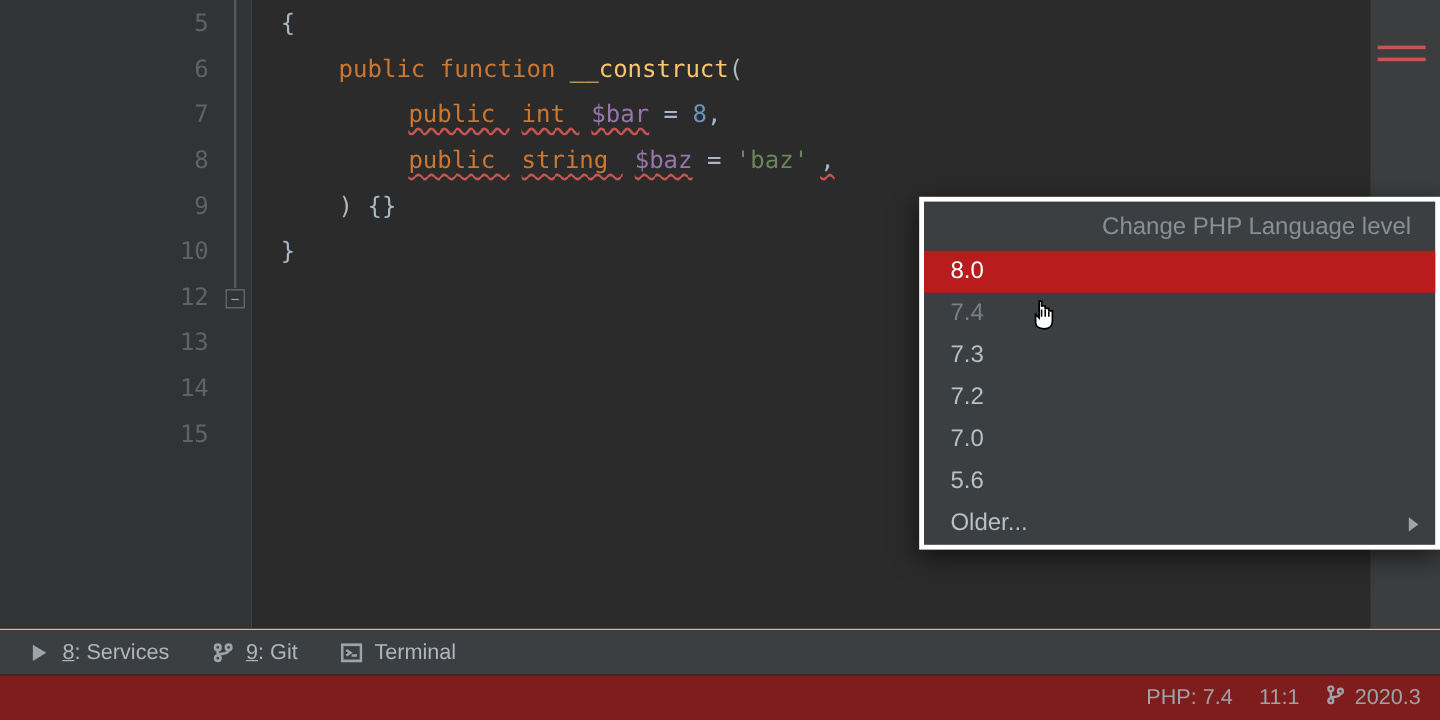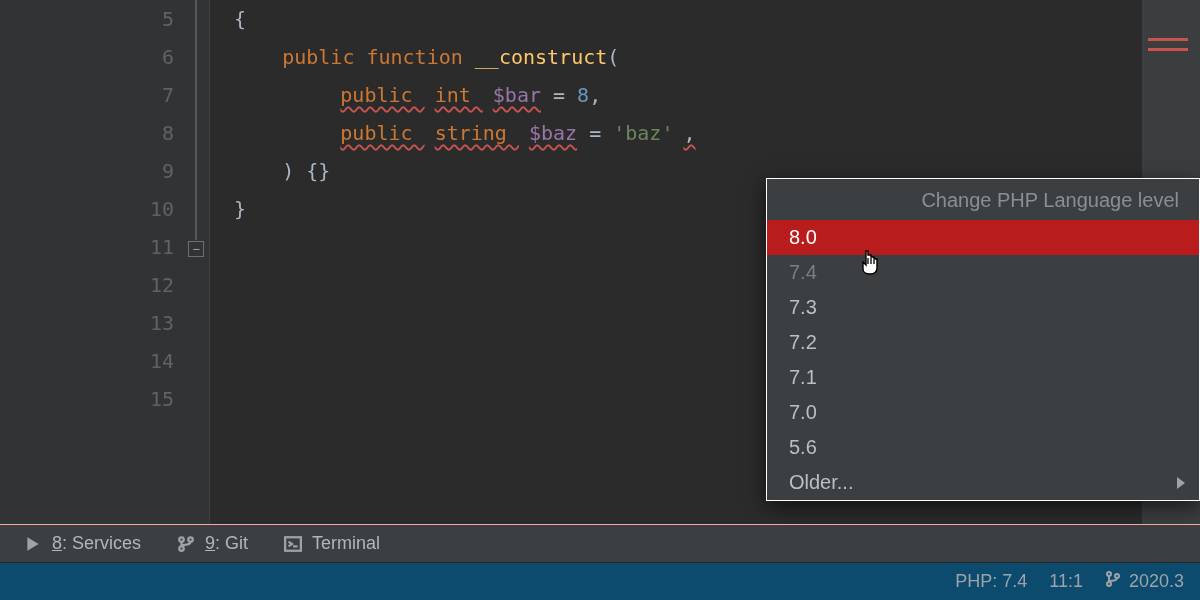--- a/index.html
+++ b/index.html
@@ -93,24 +93,24 @@
   .scroll-gutter {
     position: absolute;
     top: 0; right: 0;
     width: 58px; height: 524px;
     background: #3b3d3f;
   }
 
   
   .popup {
     position: absolute;
-    top: 178px; left: 766px;
+    top: 164px; left: 766px;
     width: 434px;
     background: #3c3f41;
-    border: 1px solid #ffffff;
+    border: 4px solid #ffffff;
     box-shadow: 0 6px 20px rgba(0,0,0,0.6);
     font-family: -apple-system, "Segoe UI", Arial, sans-serif;
     font-size: 20px;
   }
   .popup-title {
     padding: 10px 20px 8px;
     color: #8a8f94;
     text-align: right;
     font-size: 20px;
   }
@@ -159,21 +159,21 @@
     height: 100%;
   }
   .tool-tab .u { text-decoration: underline; }
   .tool-tab svg, .tool-tab .ic { width: 18px; height: 18px; display: inline-block; }
 
   
   .status-bar {
     position: absolute;
     left: 0; right: 0; top: 562px;
     height: 38px;
-    background: #0c4a6e;
+    background: #7f1d1d;
     border-top: 1px solid #262829;
     display: flex;
     align-items: center;
     justify-content: flex-end;
     color: #9da3a9;
     font-family: -apple-system, "Segoe UI", Arial, sans-serif;
     font-size: 18px;
     padding-right: 16px;
     gap: 22px;
   }
@@ -184,21 +184,20 @@
 
 <div class="editor-area">
   <div class="gutter">
     <div class="fold-line"></div>
     <div class="line-row">5</div>
     <div class="line-row">6</div>
     <div class="line-row">7</div>
     <div class="line-row">8</div>
     <div class="line-row">9</div>
     <div class="line-row">10</div>
-    <div class="line-row">11</div>
     <div class="line-row">12</div>
     <div class="line-row">13</div>
     <div class="line-row">14</div>
     <div class="line-row">15</div>
     <div class="fold-mark">−</div>
     <div class="gutter-border"></div>
   </div>
 
   <div class="code">
     <div class="line-row"><span class="punct">{</span></div>
@@ -220,21 +219,20 @@
     <div class="minimap-err two"></div>
   </div>
 </div>
 
 <div class="popup">
   <div class="popup-title">Change PHP Language level</div>
   <div class="popup-item selected"><span>8.0</span></div>
   <div class="popup-item dim"><span>7.4</span></div>
   <div class="popup-item"><span>7.3</span></div>
   <div class="popup-item"><span>7.2</span></div>
-  <div class="popup-item"><span>7.1</span></div>
   <div class="popup-item"><span>7.0</span></div>
   <div class="popup-item"><span>5.6</span></div>
   <div class="popup-item"><span>Older...</span><span class="chev"></span></div>
 </div>
 
 <div class="cursor-icon">
   <svg width="22" height="26" viewBox="0 0 22 26">
     <path d="M7 2 L7 16 L4 13 L4 20 C4 23 7 25 11 25 C15 25 18 23 18 19 L18 10 L15 10 L15 8 L12 8 L12 6 L9 6 L9 2 Z" fill="#fff" stroke="#000" stroke-width="1.4"></path>
     <path d="M9 9 L9 15 M12 9 L12 15 M15 11 L15 15" stroke="#000" stroke-width="1.3"></path>
   </svg>

